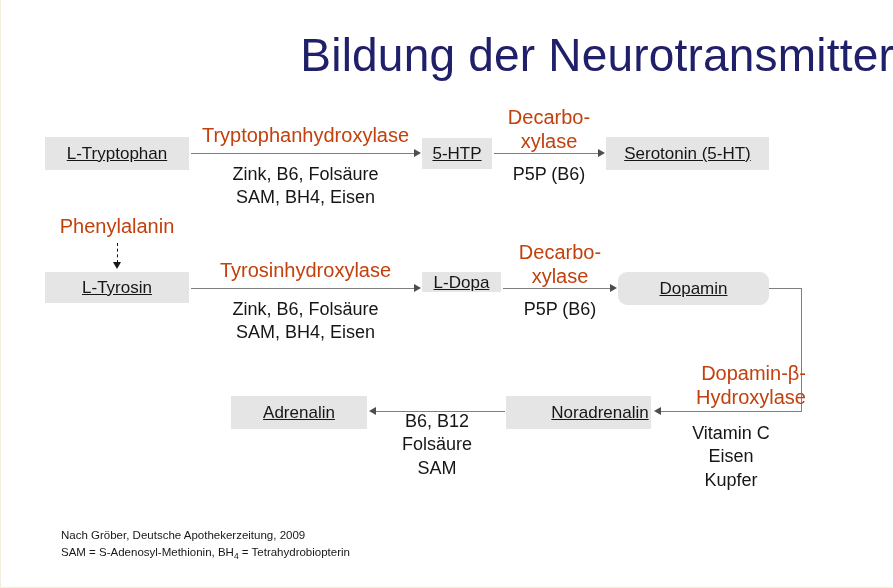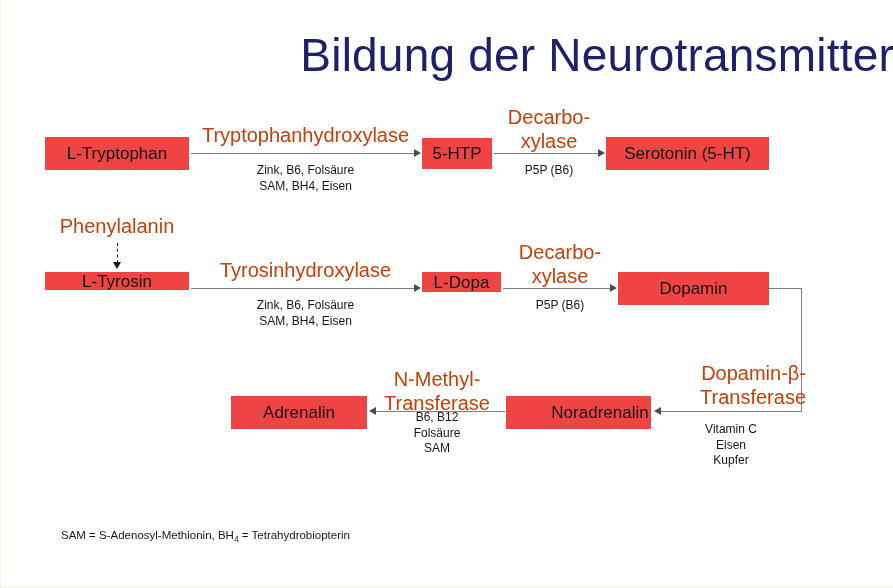--- a/index.html
+++ b/index.html
@@ -27,42 +27,43 @@
     top: 28px;
     width: 893px;
     text-align: right;
     font-size: 46px;
     color: #1f2069;
     letter-spacing: 0.2px;
     white-space: nowrap;
   }
   .node {
     position: absolute;
-    background: #ef4444;
+    background: #e5e5e5;
     color: #161616;
     font-size: 17px;
     display: flex;
     align-items: center;
     justify-content: center;
     text-align: center;
     box-sizing: border-box;
     line-height: 1;
+    text-decoration: underline;
   }
   .enz {
     position: absolute;
     color: #c2410c;
     font-size: 20px;
     text-align: center;
     line-height: 1.18;
     white-space: pre-line;
   }
   .cof {
     position: absolute;
     color: #161616;
-    font-size: 12px;
+    font-size: 18px;
     text-align: center;
     line-height: 1.3;
     white-space: pre-line;
   }
   .hline {
     position: absolute;
     height: 0;
     border-top: 1.6px solid #7f7f7f;
   }
   .vline {
@@ -126,60 +127,59 @@
   <div class="hline" style="left:493px; top:153px; width:105px;"></div>
   <div class="arrowR" style="left:597px; top:149px;"></div>
   <div class="cof" style="left:491px; top:163px; width:114px;">P5P (B6)</div>
 
   <div class="node" style="left:605px; top:137px; width:163px; height:33px;">Serotonin (5-HT)</div>
 
   <div class="enz" style="left:44px; top:215px; width:144px;">Phenylalanin</div>
   <div class="dashed" style="left:116px; top:243px; height:20px;"></div>
   <div class="arrowD" style="left:112px; top:262px;"></div>
 
-  <div class="node" style="left:44px; top:272px; width:144px; height:18px;">L-Tyrosin</div>
+  <div class="node" style="left:44px; top:272px; width:144px; height:31px;">L-Tyrosin</div>
 
   <div class="enz" style="left:188px; top:259px; width:233px;">Tyrosinhydroxylase</div>
   <div class="hline" style="left:190px; top:288px; width:224px;"></div>
   <div class="arrowR" style="left:413px; top:284px;"></div>
   <div class="cof" style="left:188px; top:298px; width:233px;">Zink, B6, Folsäure
 SAM, BH4, Eisen</div>
 
   <div class="node" style="left:421px; top:272px; width:79px; height:20px;">L-Dopa</div>
 
   <div class="enz" style="left:501px; top:241px; width:116px;">Decarbo-
 xylase</div>
   <div class="hline" style="left:502px; top:288px; width:108px;"></div>
   <div class="arrowR" style="left:609px; top:284px;"></div>
   <div class="cof" style="left:501px; top:298px; width:116px;">P5P (B6)</div>
 
-  <div class="node" style="left:617px; top:272px; width:151px; height:33px;">Dopamin</div>
+  <div class="node" style="left:617px; top:272px; width:151px; height:33px;border-radius:9px;">Dopamin</div>
 
   <div class="hline" style="left:768px; top:288px; width:33px;"></div>
   <div class="vline" style="left:800px; top:288px; height:124px;"></div>
   <div class="hline" style="left:660px; top:411px; width:141px;"></div>
   <div class="arrowL" style="left:653px; top:407px;"></div>
 
   <div class="enz" style="left:655px; top:362px; width:150px; text-align:right;">Dopamin-β-
-Transferase</div>
+Hydroxylase</div>
   <div class="cof" style="left:655px; top:422px; width:150px;">Vitamin C
 Eisen
 Kupfer</div>
 
   <div class="node" style="left:505px; top:396px; width:145px; height:33px;padding-left:43px;">Noradrenalin</div>
 
-  <div class="enz" style="left:368px; top:368px; width:136px;">N-Methyl-
-Transferase</div>
   <div class="hline" style="left:375px; top:411px; width:129px;"></div>
   <div class="arrowL" style="left:368px; top:407px;"></div>
   <div class="cof" style="left:368px; top:410px; width:136px;">B6, B12
 Folsäure
 SAM</div>
 
   <div class="node" style="left:230px; top:396px; width:136px; height:33px;">Adrenalin</div>
 
   <div class="footnote" style="left:60px; top:527px;">
+    <div>Nach Gröber, Deutsche Apothekerzeitung, 2009</div>
     <div>
       <span>SAM = S-Adenosyl-Methionin, BH</span><span class="sub">4</span><span> = Tetrahydrobiopterin</span>
     </div>
   </div>
 
 </div>
 
 </body></html>

